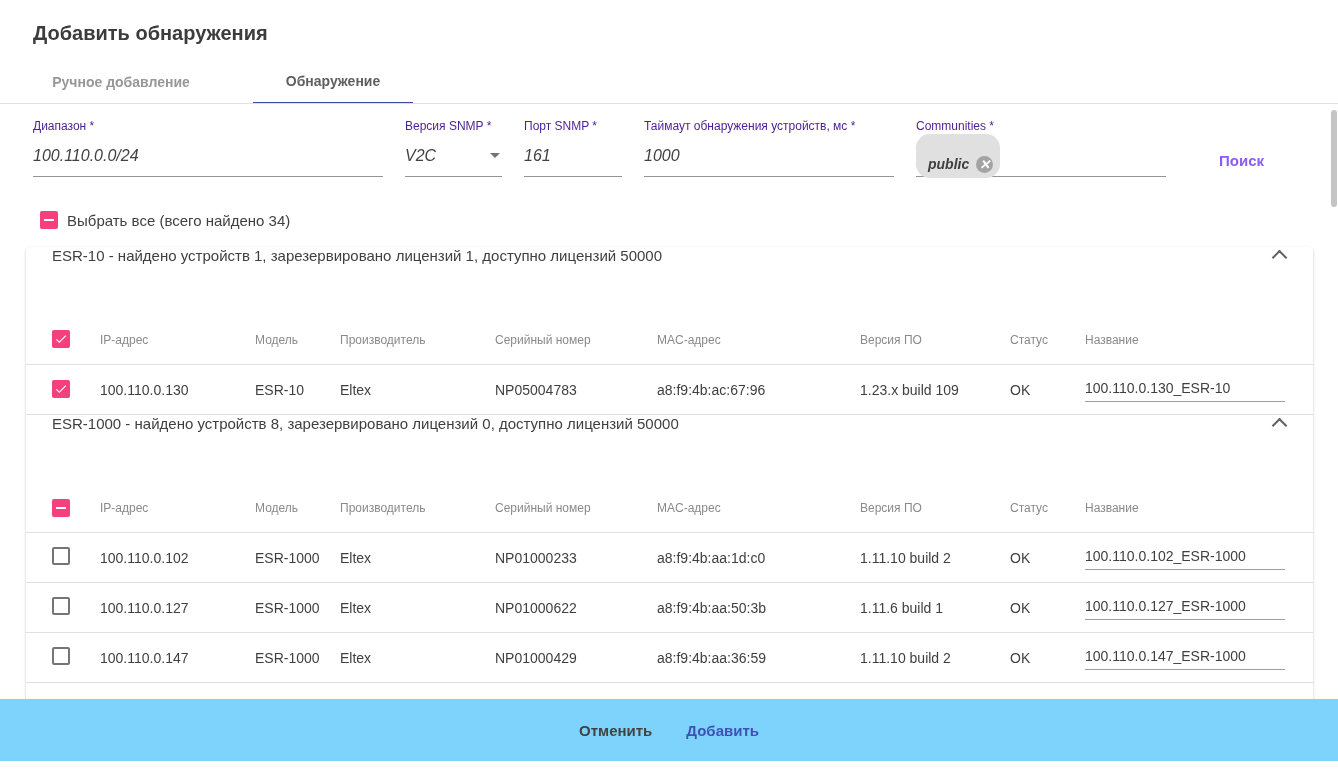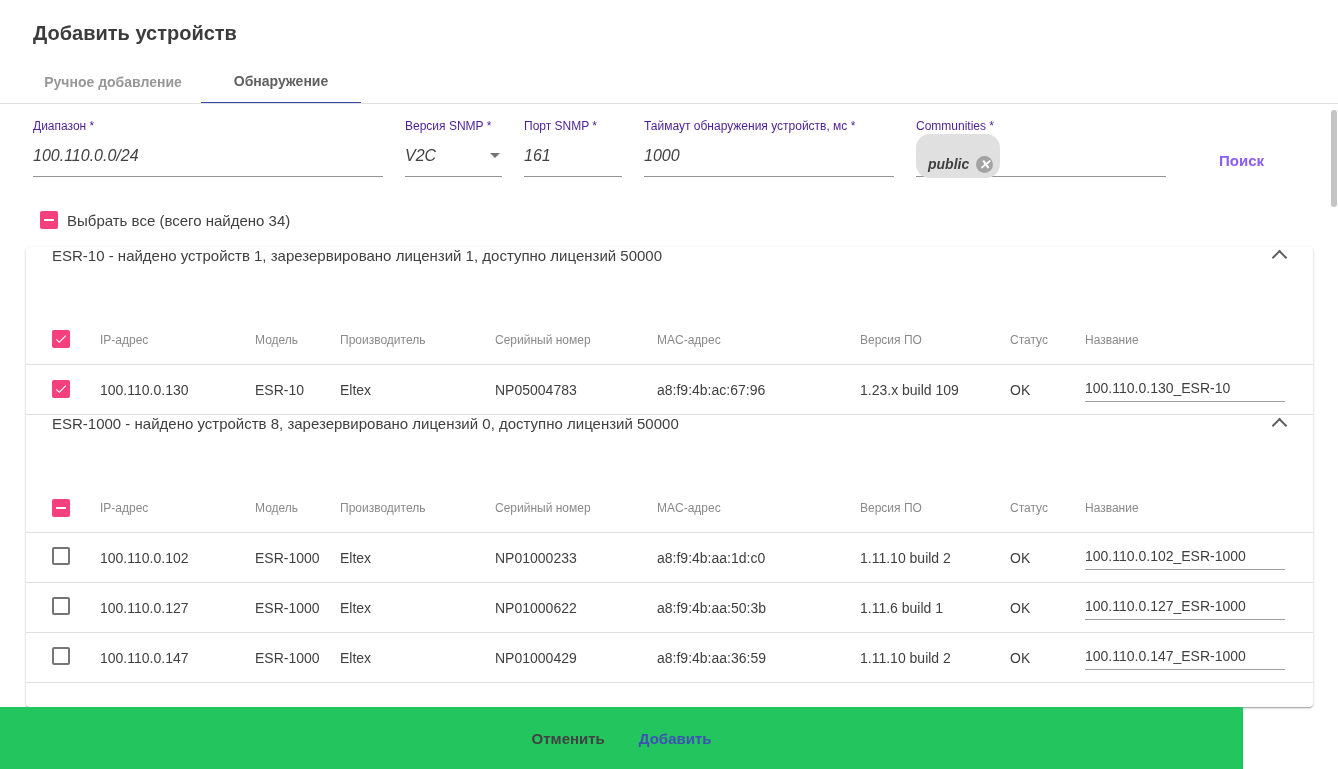--- a/index.html
+++ b/index.html
@@ -2,21 +2,21 @@
 <html><head>
 <meta charset="utf-8">
 <style>
   html,body { margin:0; padding:0; background:#fff; }
   .page {
     position:relative; width:1338px; height:769px; background:#fff;
     font-family:"Liberation Sans", sans-serif; color:#424242; overflow:hidden;
   }
   
   .page-title { position:absolute; left:33px; top:22px; font-size:20px; font-weight:700; color:#3c3c3c; }
-  .tabs { position:absolute; left:33px; top:60px; display:flex; }
+  .tabs { position:absolute; left:41px; top:60px; display:flex;gap:44px; }
   .tab { width:160px; height:44px; display:flex; align-items:center; justify-content:center;
          font-size:14px; font-weight:700; color:#979797; cursor:pointer; box-sizing:border-box; }
   .tab + .tab { margin-left:8px; }
   .tab.active { color:#5f5f5f; border-bottom:2px solid #3949AB; }
   .tabs-divider { position:absolute; left:0; top:103px; width:1338px; height:1px; background:#e0e0e0; }
 
   
   .form-row { position:absolute; left:33px; top:118px; display:flex; align-items:flex-start; }
   .field { display:flex; flex-direction:column; margin-right:22px; }
   .flabel { font-size:12px; color:#4c1d95; height:17px; line-height:17px; white-space:nowrap; }
@@ -63,37 +63,37 @@
           transform:rotate(45deg); margin-top:5px; }
   table.devices { width:100%; border-collapse:collapse; table-layout:fixed; }
   table.devices th { text-align:left; font-size:12px; font-weight:400; color:#8a8a8a; height:49px;
                      border-bottom:1px solid #e0e0e0; padding:0; }
   table.devices td { font-size:14px; color:#3f3f3f; height:49px; border-bottom:1px solid #e0e0e0; padding:0; }
   .cb-cell { padding-left:26px !important; }
   .name-input { width:200px; border:none; border-bottom:1px solid #9e9e9e; font-size:14px; color:#3f3f3f;
                 padding:2px 0 5px; outline:none; background:transparent; font-family:"Liberation Sans", sans-serif; }
 
   
-  .footer { position:absolute; left:0; bottom:0; width:1243px; height:62px; background:#22c55e; z-index:5;
+  .footer { position:absolute; left:0; bottom:8px; width:1338px; height:62px; background:#7dd3fc; z-index:5;
             display:flex; align-items:center; justify-content:center; }
   .footer button { background:none; border:none; font-size:15px; font-weight:700; padding:8px 10px;
                    cursor:pointer; font-family:"Liberation Sans", sans-serif; }
   .btn-cancel { color:#424242; margin-right:14px; }
   .btn-add { color:#3F51B5; }
 
   
   .scroll-thumb { position:absolute; right:1px; top:110px; width:6px; height:97px; background:#c4c4c4;
                   border-radius:3px; z-index:6; }
 </style>
 </head>
 <body>
 
 <div class="page">
 
-  <div class="page-title">Добавить устройств</div>
+  <div class="page-title">Добавить обнаружения</div>
 
   <div class="tabs">
     <div class="tab">
       <span>Ручное добавление</span>
     </div>
     <div class="tab active">
       <span>Обнаружение</span>
     </div>
   </div>
   <div class="tabs-divider"></div>

